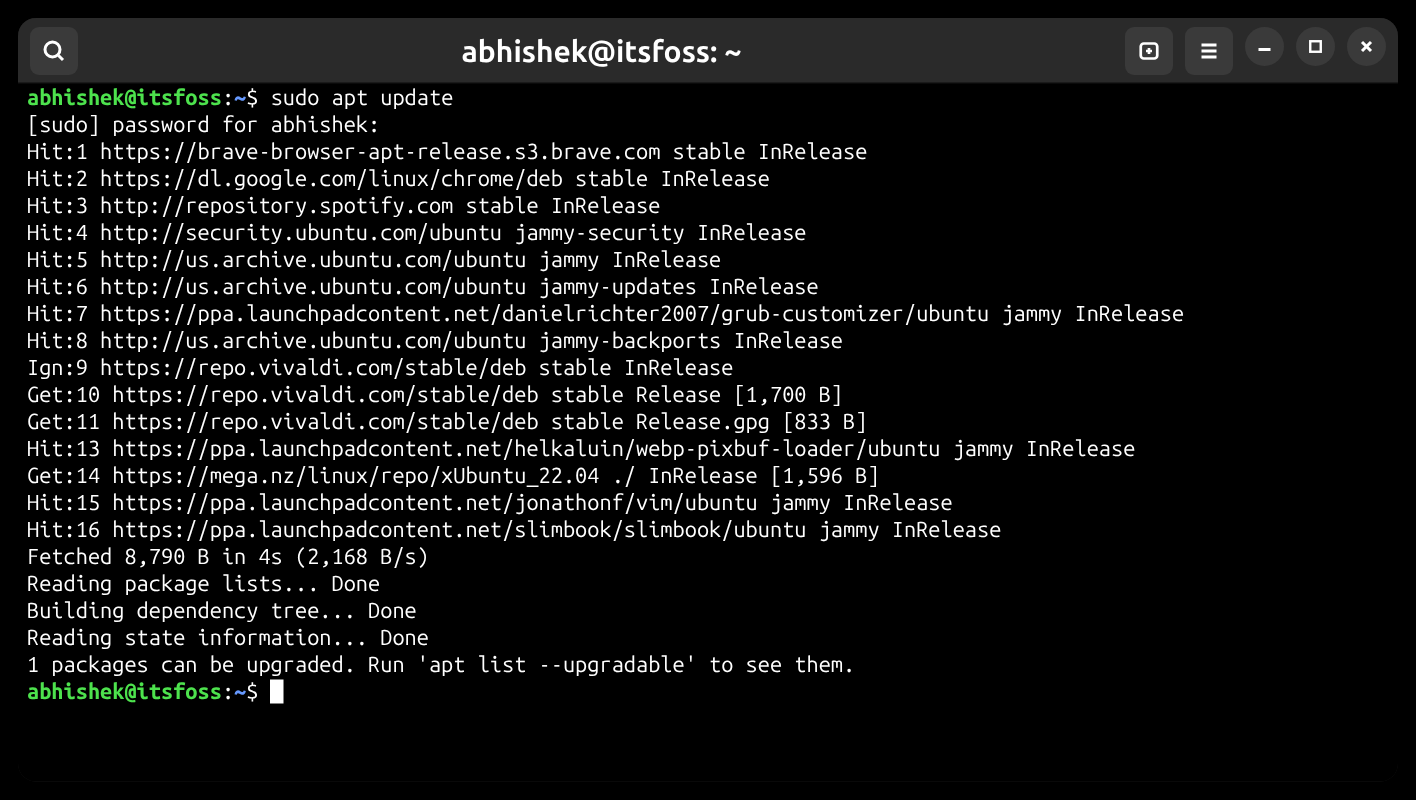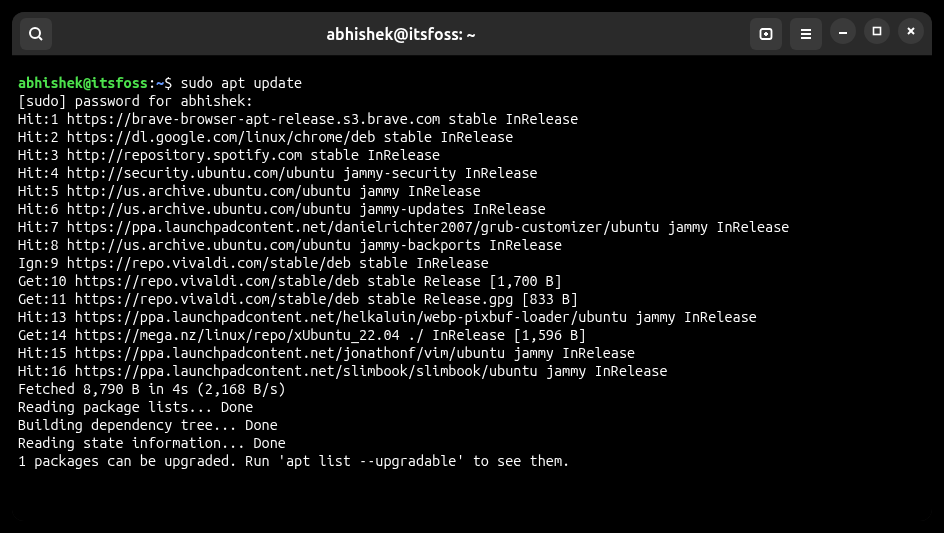--- a/index.html
+++ b/index.html
@@ -34,21 +34,21 @@
     }
     .titlebar-left {
       display: flex;
       gap: 6px;
     }
     .titlebar-center {
       flex: 1;
       text-align: center;
       color: #fff;
       font-family: Ubuntu, Cantarell, sans-serif;
-      font-size: 16px;
+      font-size: 20px;
       font-weight: bold;
     }
     .titlebar-right {
       display: flex;
       gap: 8px;
     }
     .icon-btn {
       width: 32px;
       height: 32px;
       border-radius: 6px;
@@ -74,21 +74,21 @@
       cursor: pointer;
       color: #fff;
     }
     .window-btn svg {
       width: 12px;
       height: 12px;
     }
     .terminal-body {
       flex: 1;
       background: #000;
-      padding: 18px 6px;
+      padding: 0 6px;
       font-size: 14.5px;
       line-height: 18px;
       color: #fff;
       overflow: hidden;
       font-family: 'Ubuntu Mono', 'DejaVu Sans Mono', monospace;
     }
     .prompt-user {
       color: #4de24d;
       font-weight: bold;
     }
@@ -183,14 +183,15 @@
         <div class="line">Hit:13 https://ppa.launchpadcontent.net/helkaluin/webp-pixbuf-loader/ubuntu jammy InRelease</div>
         <div class="line">Get:14 https://mega.nz/linux/repo/xUbuntu_22.04 ./ InRelease [1,596 B]</div>
         <div class="line">Hit:15 https://ppa.launchpadcontent.net/jonathonf/vim/ubuntu jammy InRelease</div>
         <div class="line">Hit:16 https://ppa.launchpadcontent.net/slimbook/slimbook/ubuntu jammy InRelease</div>
         <div class="line">Fetched 8,790 B in 4s (2,168 B/s)</div>
         <div class="line">Reading package lists... Done</div>
         <div class="line">Building dependency tree... Done</div>
         <div class="line">Reading state information... Done</div>
         <div class="line">1 packages can be upgraded. Run 'apt list --upgradable' to see them.</div>
       </div>
+    <div class="line"><span class="prompt-user">abhishek@itsfoss</span><span class="prompt-colon">:</span><span class="prompt-path">~</span><span class="prompt-dollar">$ </span><span class="cursor"></span></div>
   </div>
 </div>
 
 </body></html>

